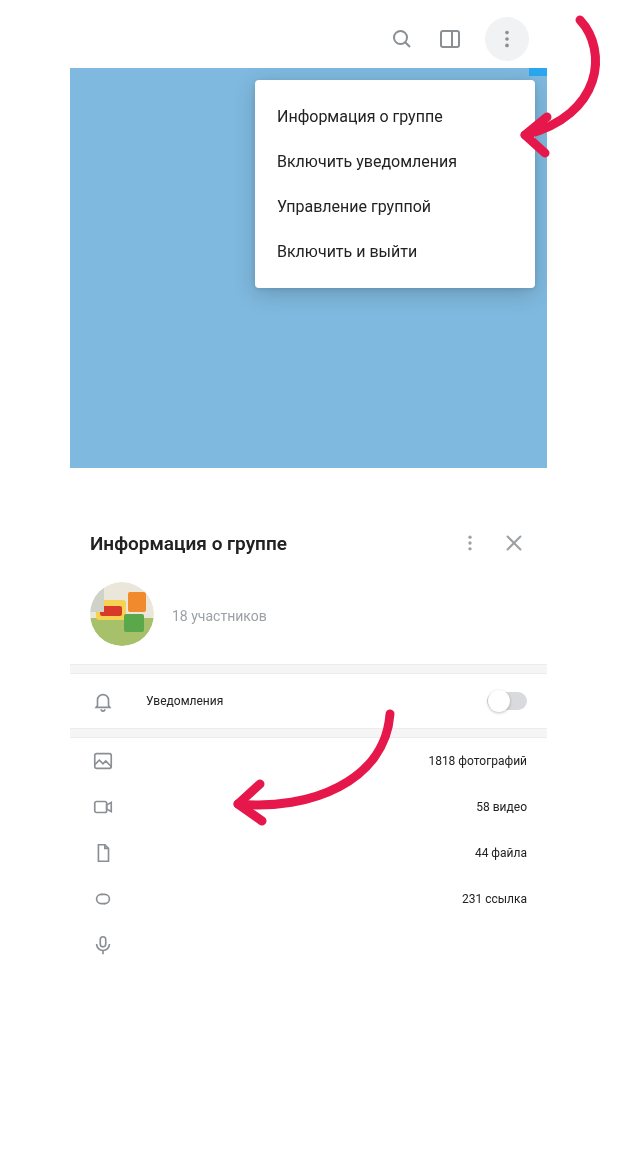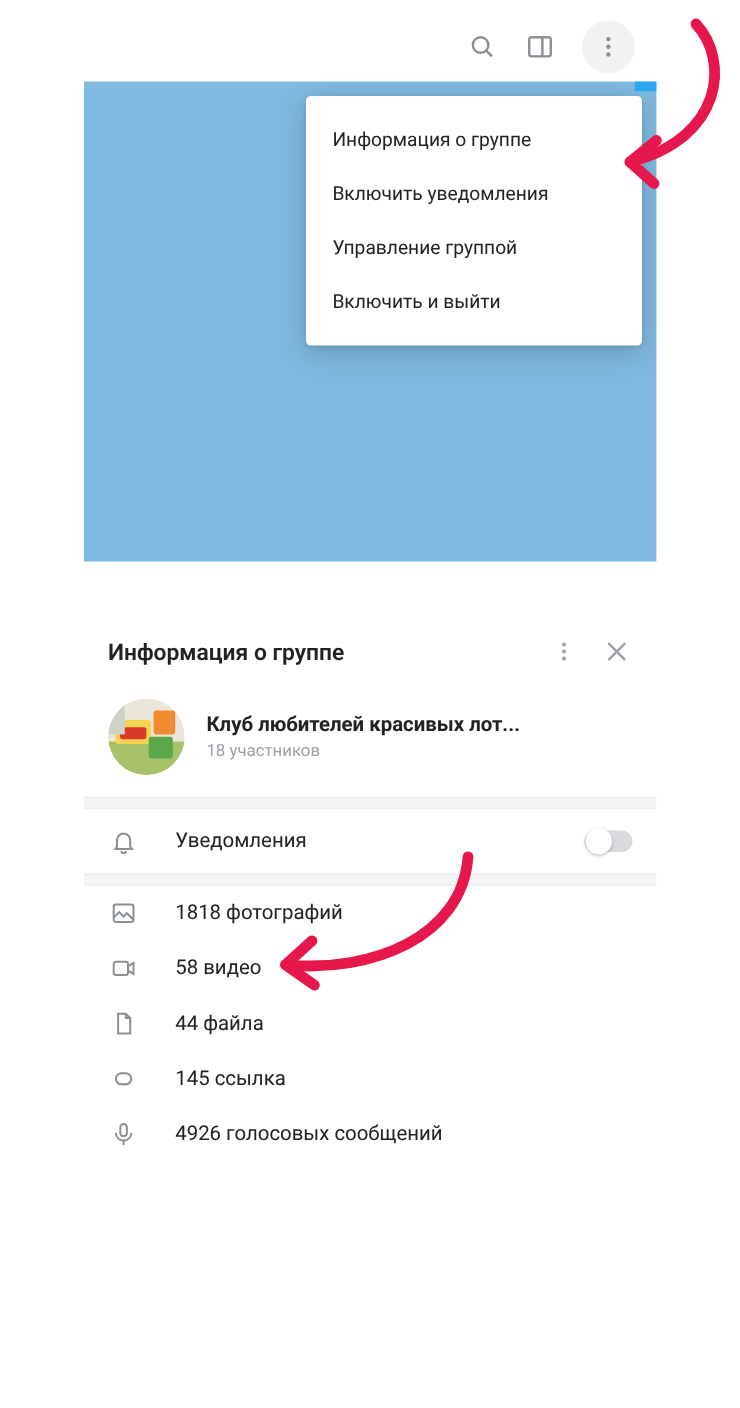--- a/index.html
+++ b/index.html
@@ -120,22 +120,22 @@
     align-items: center;
     padding: 14px 20px;
     gap: 30px;
   }
   .row-icon {
     width: 26px; height: 26px;
     display:flex; align-items:center; justify-content:center;
     color:#8a8f94;
     flex-shrink: 0;
   }
-  .row-label { font-size: 17px; color: #222; flex: 1; }
-  .media-list .row { padding: 10px 20px; }
+  .row-label { font-size: 12px; color: #222; flex: 1; }
+  .media-list .row { padding: 10px 20px; text-align: right; }
   .media-list .row-label { color: #222; }
   .toggle {
     width: 40px; height: 18px;
     border-radius: 10px;
     background: #d9dade;
     position: relative;
   }
   .toggle::after {
     content:"";
     position:absolute;
@@ -224,21 +224,20 @@
             <rect x="0" y="36" width="64" height="28" fill="#a7c06a"></rect>
             <rect x="6" y="18" width="30" height="20" rx="3" fill="#f6d253"></rect>
             <rect x="10" y="24" width="22" height="10" rx="2" fill="#d83a2a"></rect>
             <rect x="34" y="32" width="20" height="18" rx="2" fill="#5aa84a"></rect>
             <rect x="38" y="10" width="18" height="20" rx="2" fill="#f08a2c"></rect>
             <rect x="0" y="0" width="14" height="30" fill="#cfd2c6"></rect>
           </g>
         </svg>
       </div>
       <div style="min-width:0;">
-        <div class="group-name">Клуб любителей красивых лот...</div>
         <div class="group-sub">18 участников</div>
       </div>
     </div>
 
     <div class="divider"></div>
 
     <div class="row">
       <div class="row-icon">
         <svg viewBox="0 0 24 24" width="22" height="22" fill="none" stroke="currentColor" stroke-width="1.8">
           <path d="M6 17 V11 a6 6 0 0 1 12 0 v6 l1.5 2 h-15 Z"></path>
@@ -280,31 +279,30 @@
         <div class="row-label">44 файла</div>
       </div>
       <div class="row">
         <div class="row-icon">
           <svg viewBox="0 0 24 24" width="22" height="22" fill="none" stroke="currentColor" stroke-width="1.8">
             <path d="M9 12 a4 4 0 0 1 0 -0.01"></path>
               <path d="M10 7 h4 a5 5 0 0 1 0 10 h-1"></path>
               <path d="M14 17 h-4 a5 5 0 0 1 0 -10 h1"></path>
           </svg>
         </div>
-        <div class="row-label">145 ссылка</div>
+        <div class="row-label">231 ссылка</div>
       </div>
       <div class="row">
         <div class="row-icon">
           <svg viewBox="0 0 24 24" width="22" height="22" fill="none" stroke="currentColor" stroke-width="1.8">
             <rect x="9" y="3" width="6" height="11" rx="3"></rect>
               <path d="M5 11 a7 7 0 0 0 14 0"></path>
               <line x1="12" y1="18" x2="12" y2="22"></line>
           </svg>
         </div>
-        <div class="row-label">4926 голосовых сообщений</div>
       </div>
     </div>
 
     <div class="arrow" style="top:188px; left:130px;">
       <svg width="210" height="140" viewBox="0 0 210 140">
         <path d="M 190 18 C 185 85, 110 115, 38 108" fill="none" stroke="#e6174a" stroke-width="9" stroke-linecap="round"></path>
         <path d="M 38 108 L 60 88 M 38 108 L 62 125" fill="none" stroke="#e6174a" stroke-width="9" stroke-linecap="round"></path>
       </svg>
     </div>
   </div>

